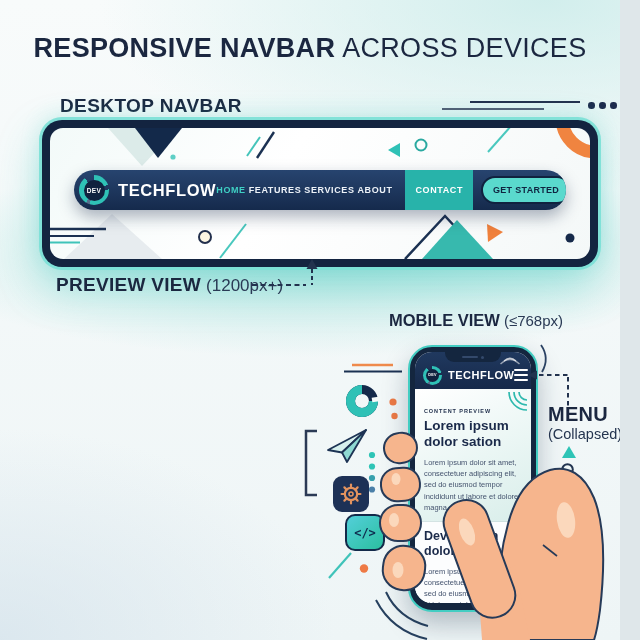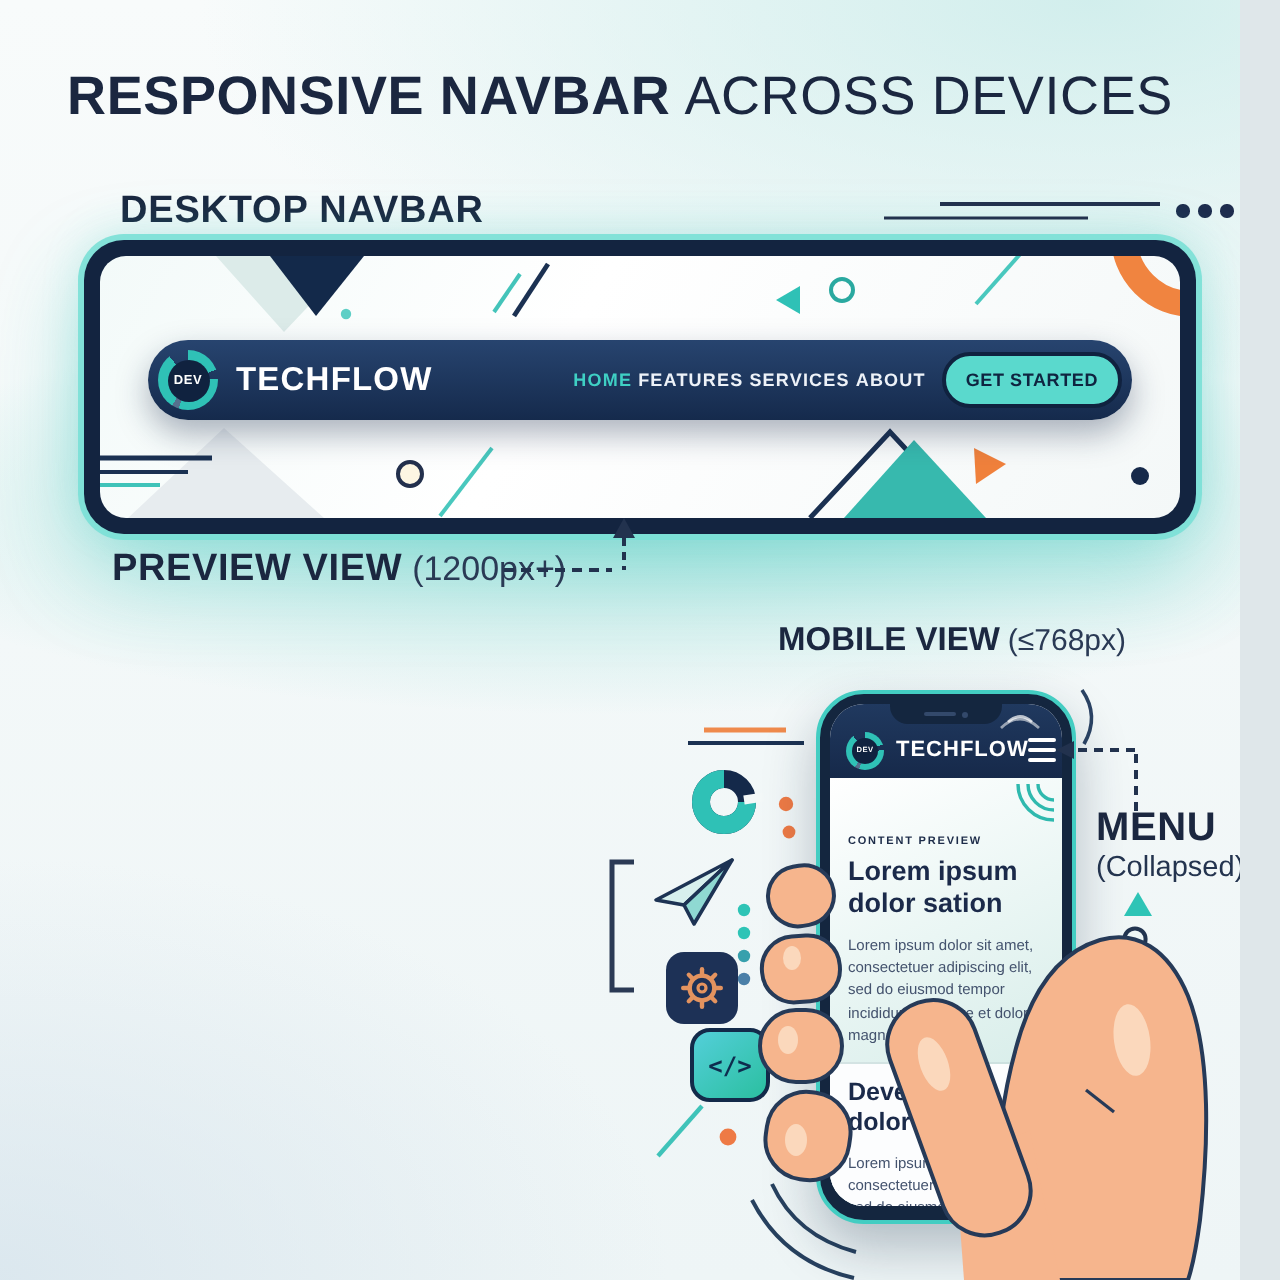--- a/index.html
+++ b/index.html
@@ -72,21 +72,21 @@
     border-radius:0 0 9px 9px;z-index:4;display:flex;align-items:center;justify-content:center;gap:3px;}
   .spk{width:16px;height:2.5px;background:#33496b;border-radius:2px;}
   .cam{width:3px;height:3px;background:#33496b;border-radius:50%;}
   .ph-head{height:37px;flex:none;background:linear-gradient(180deg,#20395f,#16294a);display:flex;align-items:center;
     padding:9px 8px 0 8px;box-sizing:border-box;position:relative;}
   .lg-m{width:19px;height:19px;}
   .lg-m>span{width:13px;height:13px;font-size:3.8px;letter-spacing:.2px;}
   .ph-brand{color:#fff;font-weight:800;font-size:11px;letter-spacing:.5px;margin-left:6px;}
   .burger{margin-left:auto;display:flex;flex-direction:column;gap:2.4px;cursor:pointer;}
   .burger i{width:14px;height:2.3px;background:#fff;border-radius:2px;}
-  .ph-body{flex:1;position:relative;padding:29px 9px 0 9px;box-sizing:border-box;
+  .ph-body{flex:1;position:relative;padding:19px 9px 0 9px;box-sizing:border-box;
     background:linear-gradient(155deg,#ffffff 0%,#eaf6f4 35%,#d5ece8 72%,#cbe7e2 100%);}
   .eyebrow{font-size:5.5px;font-weight:800;letter-spacing:.9px;color:#1d2c49;}
   .ph-h1{font-size:13.5px;font-weight:800;color:#1b2a4a;line-height:1.22;margin-top:4px;}
   .ph-p{font-size:7.5px;line-height:1.5;color:#44536e;margin-top:6px;font-weight:500;}
   .card2{margin:9px -9px 0;background:#fcfdfe;padding:7px 9px 8px;box-shadow:0 -1px 0 rgba(27,42,74,.07);}
   .ph-h2{font-size:12.5px;font-weight:800;color:#1b2a4a;line-height:1.22;}
 
   
   .gear-tile{left:333px;top:476px;width:36px;height:36px;background:#1d3156;border-radius:9px;z-index:2;
     display:flex;align-items:center;justify-content:center;}
@@ -146,20 +146,21 @@
         <div class="logo lg-d">
             <span>DEV</span>
           </div>
         <div class="brand">TECHFLOW</div>
         <nav class="links">
           <a class="lnk active">HOME</a>
           <a class="lnk">FEATURES</a>
           <a class="lnk">SERVICES</a>
           <a class="lnk">ABOUT</a>
         </nav>
+        <a class="contact">CONTACT</a>
         <button class="cta">GET STARTED</button>
       </div>
     </div>
   </div>
 
   <div class="abs desk-caption">
     <span class="c-b">PREVIEW VIEW</span><span class="c-r">(1200px+)</span>
   </div>
   <svg class="abs z1" style="left:250px;top:256px" width="78" height="36">
     <line x1="2" y1="29" x2="56" y2="29" stroke="#22324e" stroke-width="2" stroke-dasharray="5 3.5"></line>

